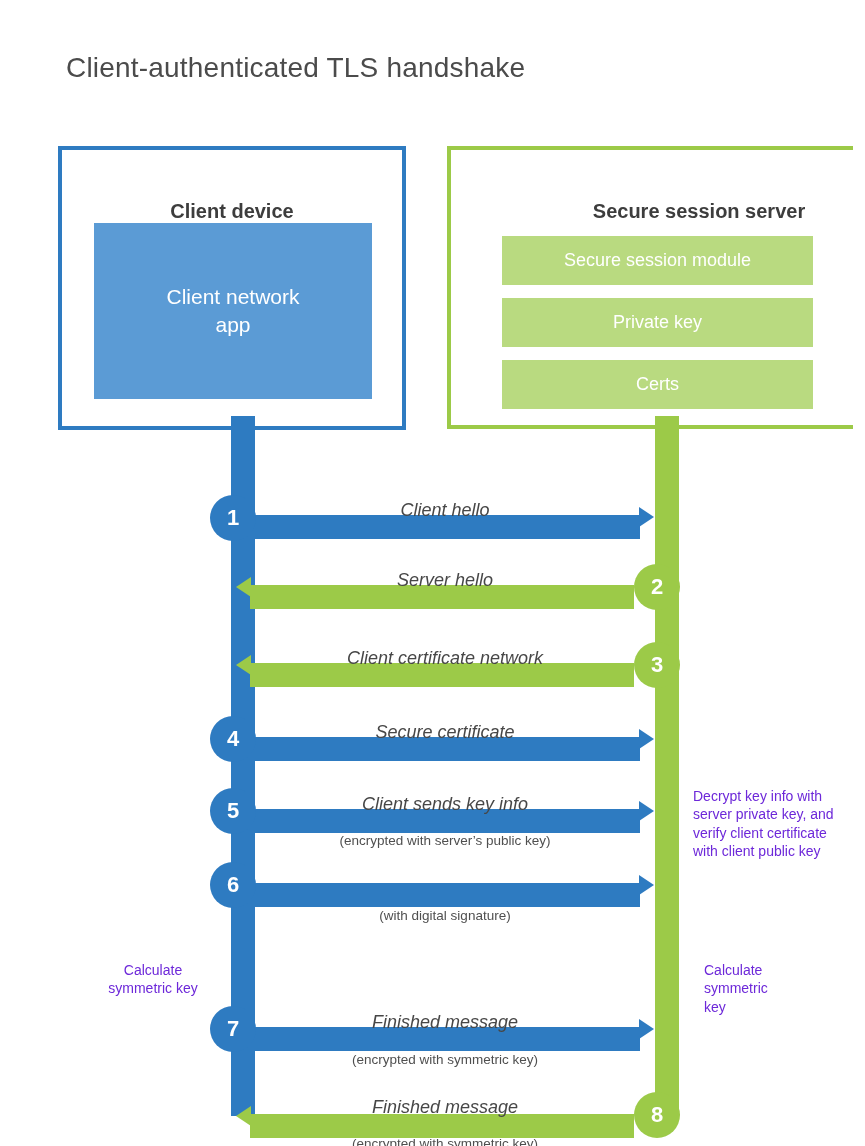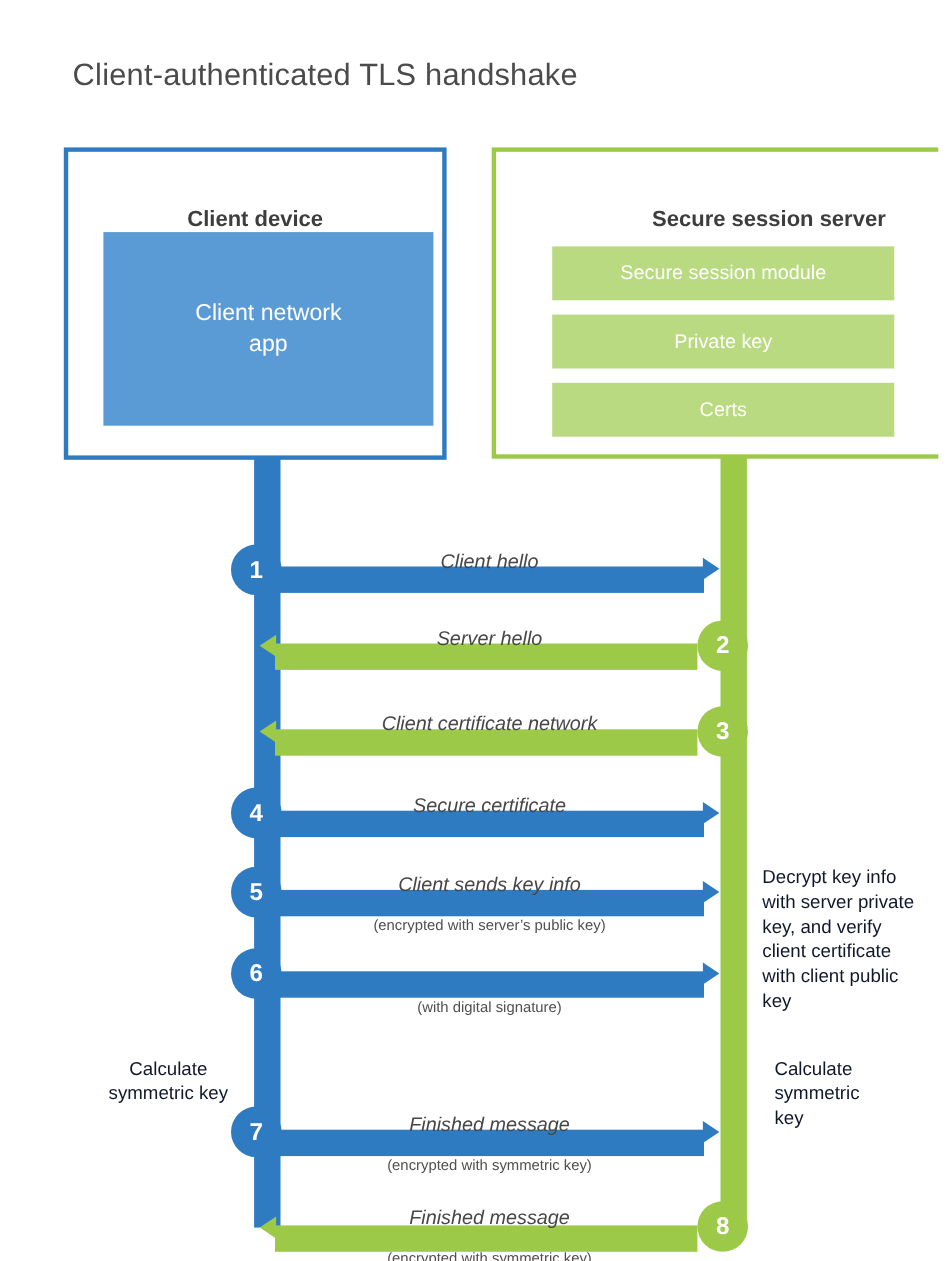--- a/index.html
+++ b/index.html
@@ -7,25 +7,25 @@
     --green:#9CCA48; --green-fill:#B9DA80;
     --ink:#474747; --heading:#3D3D3D;
   }
   *{margin:0;padding:12px;box-sizing:border-box;}
   body{background:#fff;font-family:"Liberation Sans","DejaVu Sans",sans-serif;}
   .canvas{position:relative;width:865px;height:1146px;background:#fff;overflow:hidden;}
 
   .page-title{position:absolute;left:30px;top:16px;font-size:28px;font-weight:300;color:#4B4B4B;letter-spacing:.2px;}
 
   
-  .box{position:absolute;background:#fff;}
+  .box{position:absolute;background:#fff;margin-top:12px;}
   .client-box{left:34px;top:110px;width:348px;height:284px;border:4px solid var(--blue);}
   .server-box{left:423px;top:110px;width:504px;height:283px;border:4px solid var(--green);}
   .box-title{text-align:center;margin-top:26px;font-size:20px;font-weight:bold;color:var(--heading);}
-  .client-inner{position:absolute;left:32px;top:73px;width:300px;height:176px;background:var(--blue-fill);
+  .client-inner{position:absolute;left:32px;top:73px;width:278px;height:176px;background:var(--blue-fill);
     color:#fff;font-size:21px;display:flex;align-items:center;justify-content:center;text-align:center;}
   .client-inner span{display:block;width:185px;line-height:1.35;}
   .server-bars{position:absolute;left:39px;top:74px;width:335px;display:flex;flex-direction:column;gap:13px;}
   .server-bar{height:49px;background:var(--green-fill);color:#fff;font-size:18px;
     display:flex;align-items:center;justify-content:center;text-align:right;}
 
   
   .vline{position:absolute;width:5px;z-index:1;}
   .blue-line{left:207px;top:392px;height:700px;background:var(--blue);}
   .green-line{left:631px;top:392px;height:699px;background:var(--green);}
@@ -47,21 +47,21 @@
     border-top:10px solid transparent;border-bottom:10px solid transparent;border-right:15px solid var(--green);}
   .y1{top:491px}.y2{top:561px}.y3{top:639px}.y4{top:713px}.y5{top:785px}.y6{top:859px}.y7{top:1003px}.y8{top:1090px}
 
   
   .alabel{position:absolute;left:212px;width:418px;text-align:center;font-size:18px;color:var(--ink);z-index:2;font-style:italic;}
   .t1{top:464px}.t2{top:534px}.t3{top:612px}.t4{top:686px}.t5{top:758px}.t6{top:832px}.t7{top:976px}.t8{top:1061px}
   .asub{position:absolute;left:212px;width:418px;text-align:center;font-size:13.5px;color:#4F4F4F;z-index:2;}
   .s2{top:572px}.s5{top:797px}.s6{top:872px}.s7{top:1016px}.s8{top:1100px}
 
   
-  .note{position:absolute;font-size:17px;color:#0f172a;line-height:1.32;}
+  .note{position:absolute;font-size:14px;color:#6d28d9;line-height:1.32;}
   .note-left{left:62px;top:925px;width:134px;text-align:center;}
   .note-right{left:668px;top:925px;width:112px;text-align:left;}
   .note-decrypt{left:657px;top:751px;width:170px;text-align:left;}
 </style>
 </head>
 <body>
 
 <div class="canvas">
 
   <div class="page-title">Client-authenticated TLS handshake</div>

